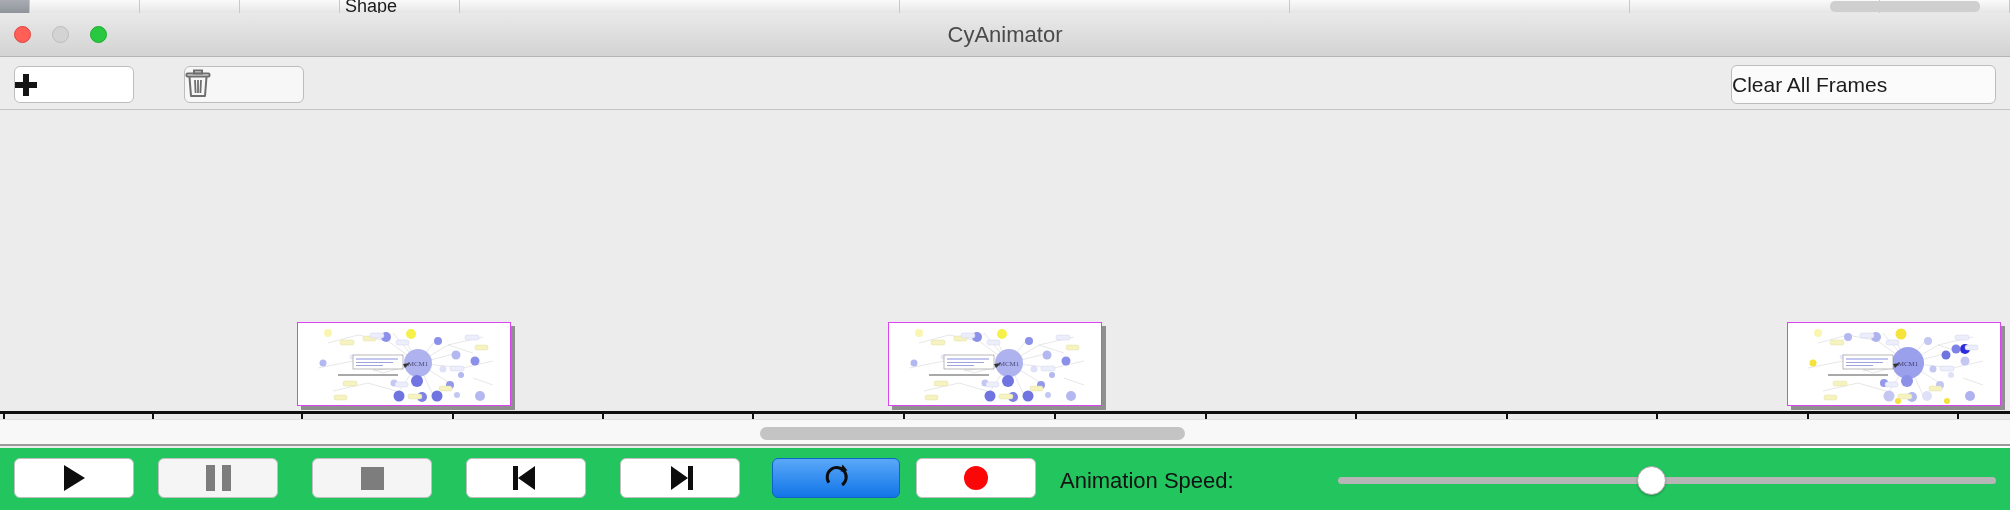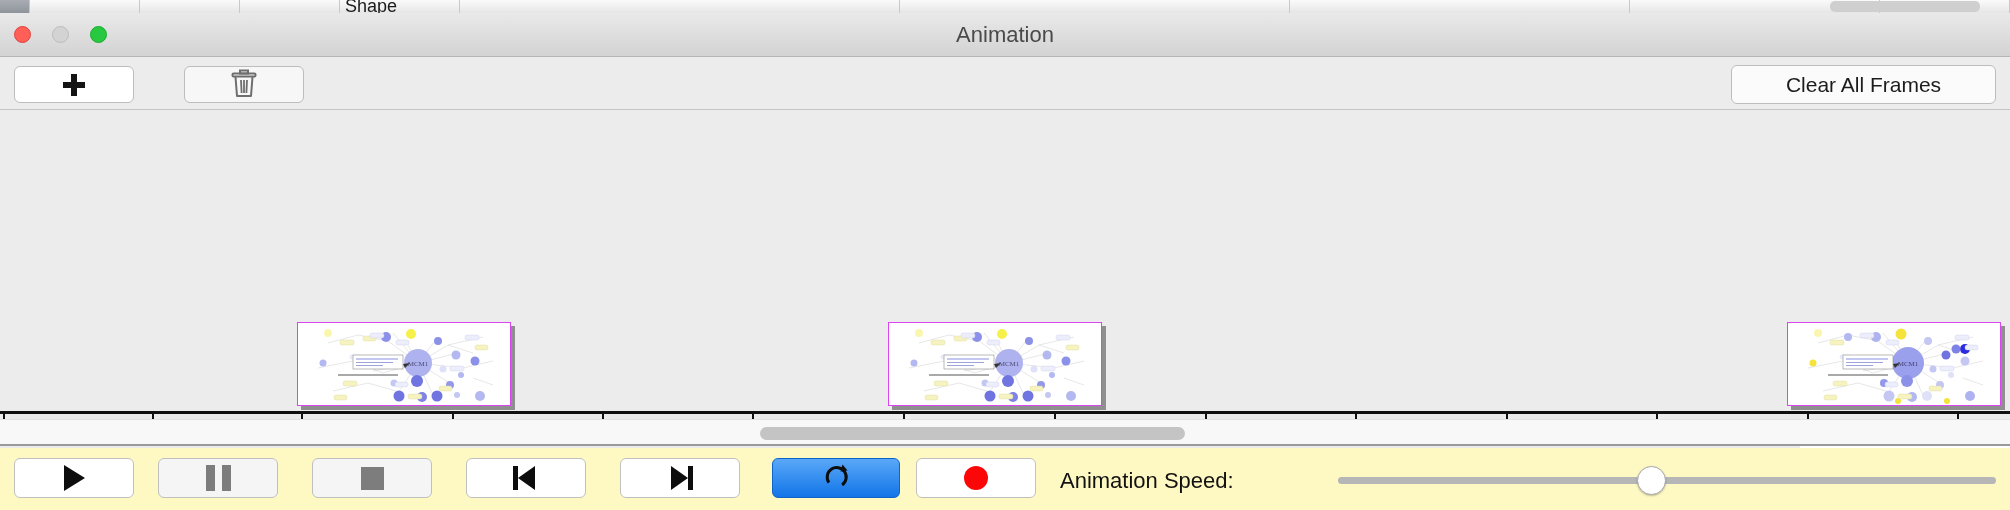--- a/index.html
+++ b/index.html
@@ -82,21 +82,21 @@
     width: 2010px; height: 53px;
     background: #ececec;
     border-bottom: 1px solid #c4c4c4;
   }
   .tbtn {
     position: absolute;
     border: 1px solid #bdbdbd;
     border-radius: 6px;
     display: flex;
     align-items: center;
-    justify-content: center;
+    justify-content: flex-start;
     cursor: default;
   }
   .tbtn-add {
     left: 14px; top: 9px;
     width: 120px; height: 37px;
     background: #ffffff;
   }
   .tbtn-del {
     left: 184px; top: 9px;
     width: 120px; height: 37px;
@@ -183,21 +183,21 @@
     background: #c4c4c4;
     border-radius: 7px;
     cursor: default;
   }
 
   
   .controls {
     position: absolute;
     top: 448px; left: 0;
     width: 2010px; height: 62px;
-    background: #fef9c3;
+    background: #22c55e;
   }
   .cbtn {
     position: absolute;
     top: 10px;
     height: 40px;
     border: 1px solid #c0c0c0;
     border-radius: 6px;
     background: #ffffff;
     display: flex;
     align-items: center;
@@ -295,21 +295,21 @@
     <div class="bg-seg" style="left:1630px;width:250px;"></div>
     <div class="bg-seg" style="left:1880px;width:130px;"></div>
     <div class="bg-scroll" style="left:1830px;width:150px;"></div>
     <div class="bg-text" style="left:345px;">Shape</div>
   </div>
 
   <div class="titlebar">
     <div class="traffic tl-close"></div>
     <div class="traffic tl-min"></div>
     <div class="traffic tl-max"></div>
-    <div class="title-text">Animation</div>
+    <div class="title-text">CyAnimator</div>
   </div>
 
   <div class="toolbar">
 
     <div class="tbtn tbtn-add">
       <span class="plus-icon"></span>
     </div>
 
     <div class="tbtn tbtn-del">
       <span>

